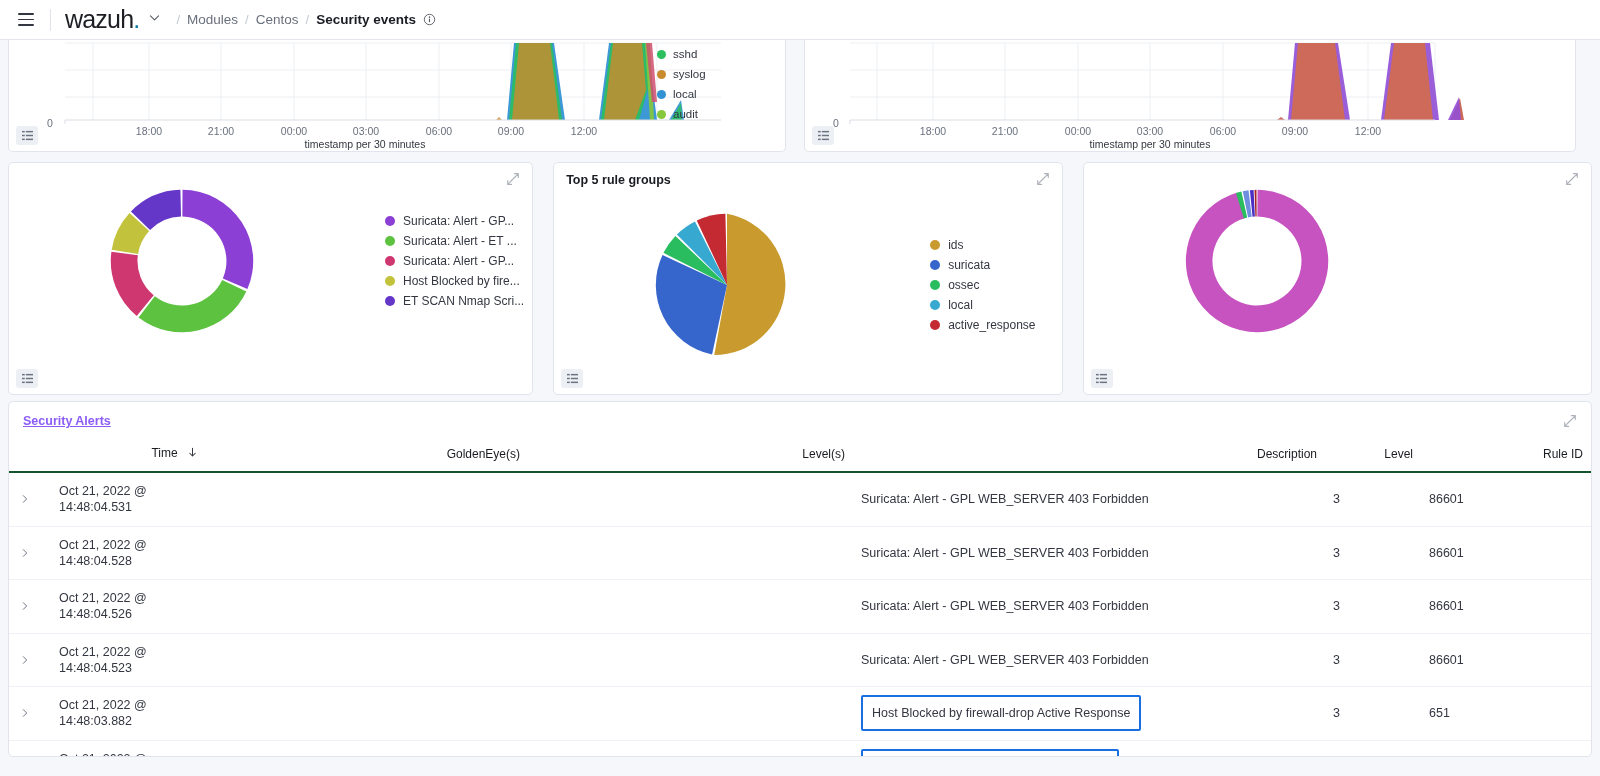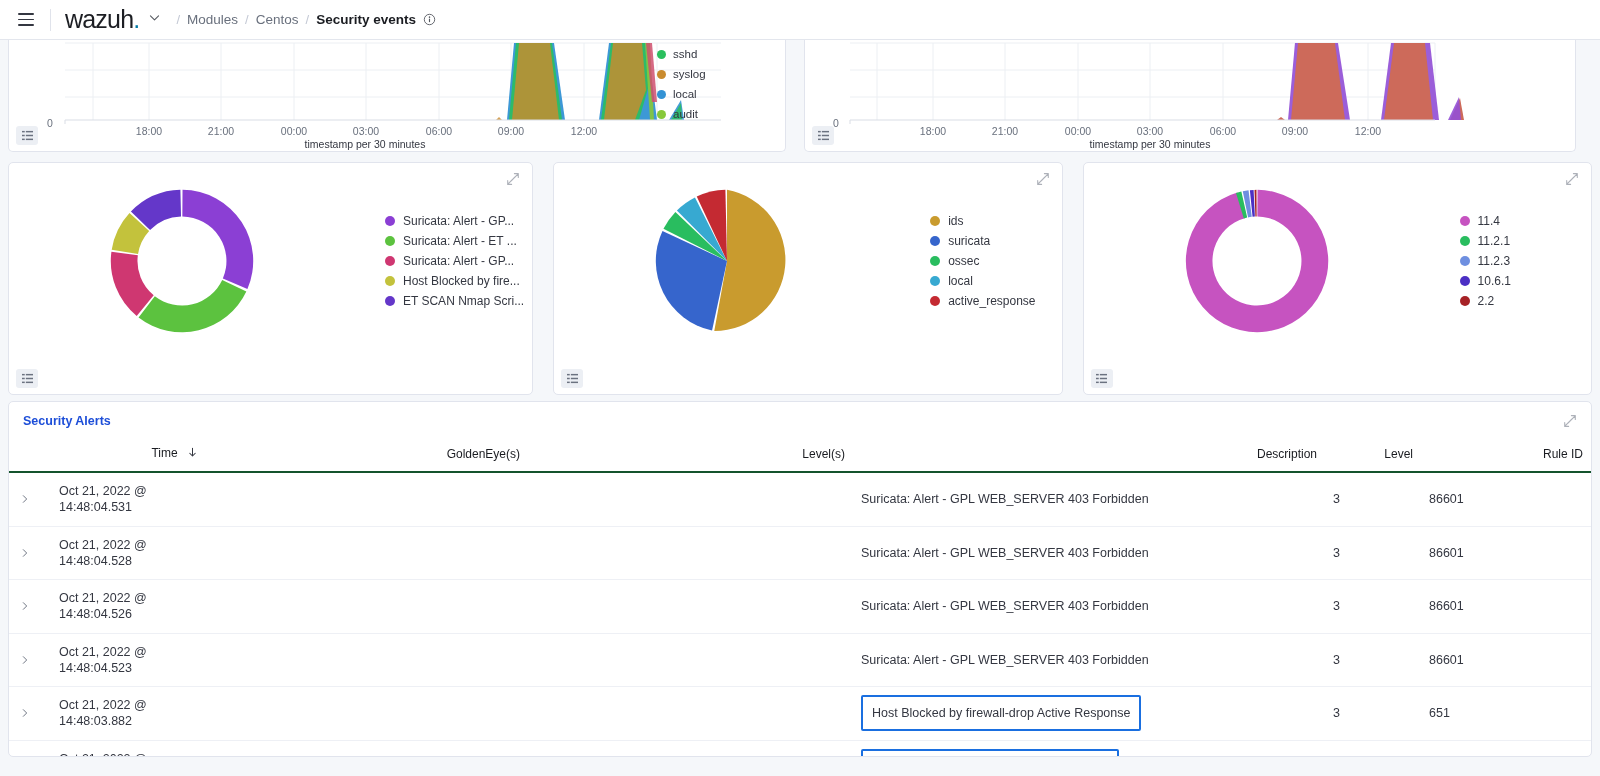--- a/index.html
+++ b/index.html
@@ -153,22 +153,23 @@
     width: 10px; height: 10px; border-radius: 50%; flex: none;
   }
 
   
   .alerts-panel {
     margin: 9px 8px 0 8px;
     height: 356px;
     overflow: hidden;
   }
   .alerts-title {
-    font-size: 12.5px; font-weight: 700; color: #1d4ed8;
+    font-size: 12.5px; font-weight: 700; color: #8b5cf6;
     padding: 12px 12px 0 14px;
+    text-decoration: underline;
   }
   table.alerts {
     width: 100%; border-collapse: collapse;
     table-layout: fixed; margin-top: 12px;
   }
   table.alerts th {
     font-size: 12px; font-weight: 400; color: #1a1c21;
     text-align: right; padding: 6px 8px 10px 8px;
     border-bottom: 2px solid #14532d;
     vertical-align: bottom;
@@ -435,20 +436,21 @@
           <rect x="4.2" y="1" width="7.8" height="1.6" fill="#6b7280"></rect>
         <rect x="0" y="5.2" width="3" height="1.6" fill="#6b7280"></rect>
           <rect x="4.2" y="5.2" width="7.8" height="1.6" fill="#6b7280"></rect>
         <rect x="0" y="9.4" width="3" height="1.6" fill="#6b7280"></rect>
           <rect x="4.2" y="9.4" width="7.8" height="1.6" fill="#6b7280"></rect>
       </svg>
     </div>
   </div>
 
   <div class="panel midpanel">
+    <div class="panel-title">Top 5 rule groups</div>
     <div class="expand-btn">
       <svg width="16" height="16" viewBox="0 0 16 16">
           <path d="M6 10L13.2 2.8M9.4 2.6h3.9v3.9M10 6L2.8 13.2M6.6 13.4H2.7V9.5" stroke="#6b7280" stroke-width="1.1" fill="none" stroke-linecap="round" stroke-linejoin="round"></path>
         </svg>
     </div>
     <div class="pie-body">
       <div class="pie-holder">
         <svg width="178" height="178" viewBox="0 0 200 200">
           <g transform="translate(100,100)">
 
@@ -514,42 +516,20 @@
 
             <path d="M-23.6,-76.4 A80,80 0 0,1 -17.6,-78.0 L-11.0,-48.8 A50,50 0 0,0 -14.8,-47.8 Z" fill="#29bd5f"></path>
 
             <path d="M-16.0,-78.4 A80,80 0 0,1 -9.5,-79.4 L-5.9,-49.6 A50,50 0 0,0 -10.0,-49.0 Z" fill="#6e8fe0"></path>
 
             <path d="M-8.0,-79.6 A80,80 0 0,1 -3.8,-79.9 L-2.4,-49.9 A50,50 0 0,0 -5.0,-49.7 Z" fill="#4b2fc4"></path>
 
             <path d="M-2.8,-79.9 A80,80 0 0,1 -0.6,-80.0 L-0.4,-50.0 A50,50 0 0,0 -1.8,-50.0 Z" fill="#a62226"></path>
           </g>
         </svg>
-      </div>
-      <div class="pie-legend">
-        <div class="li">
-          <span class="dot" style="background:#c653c0"></span>
-          <span>11.4</span>
-        </div>
-        <div class="li">
-          <span class="dot" style="background:#29bd5f"></span>
-          <span>11.2.1</span>
-        </div>
-        <div class="li">
-          <span class="dot" style="background:#6e8fe0"></span>
-          <span>11.2.3</span>
-        </div>
-        <div class="li">
-          <span class="dot" style="background:#4b2fc4"></span>
-          <span>10.6.1</span>
-        </div>
-        <div class="li">
-          <span class="dot" style="background:#a62226"></span>
-          <span>2.2</span>
-        </div>
       </div>
     </div>
     <div class="inspect-btn">
       <svg width="11" height="11" viewBox="0 0 12 12">
         <rect x="0" y="1" width="3" height="1.6" fill="#6b7280"></rect>
           <rect x="4.2" y="1" width="7.8" height="1.6" fill="#6b7280"></rect>
         <rect x="0" y="5.2" width="3" height="1.6" fill="#6b7280"></rect>
           <rect x="4.2" y="5.2" width="7.8" height="1.6" fill="#6b7280"></rect>
         <rect x="0" y="9.4" width="3" height="1.6" fill="#6b7280"></rect>
           <rect x="4.2" y="9.4" width="7.8" height="1.6" fill="#6b7280"></rect>

